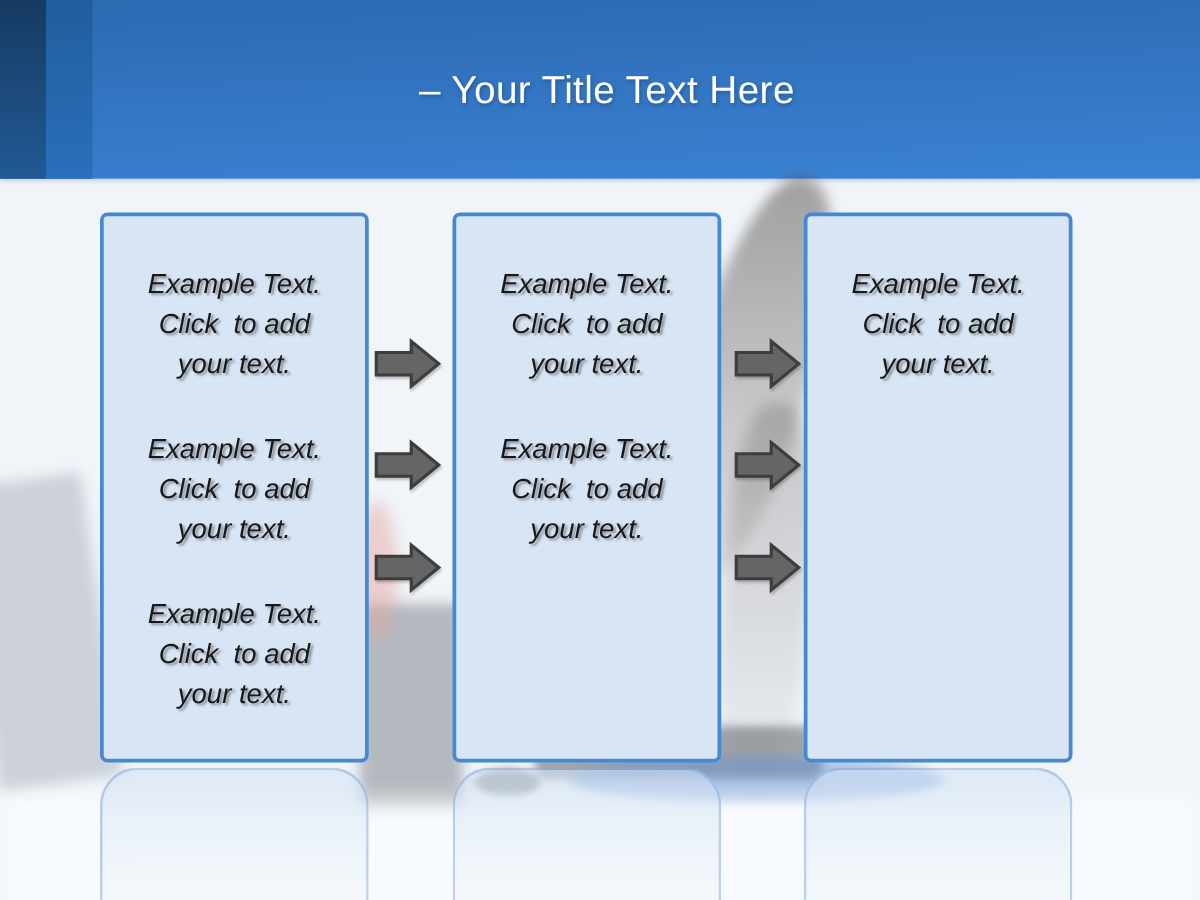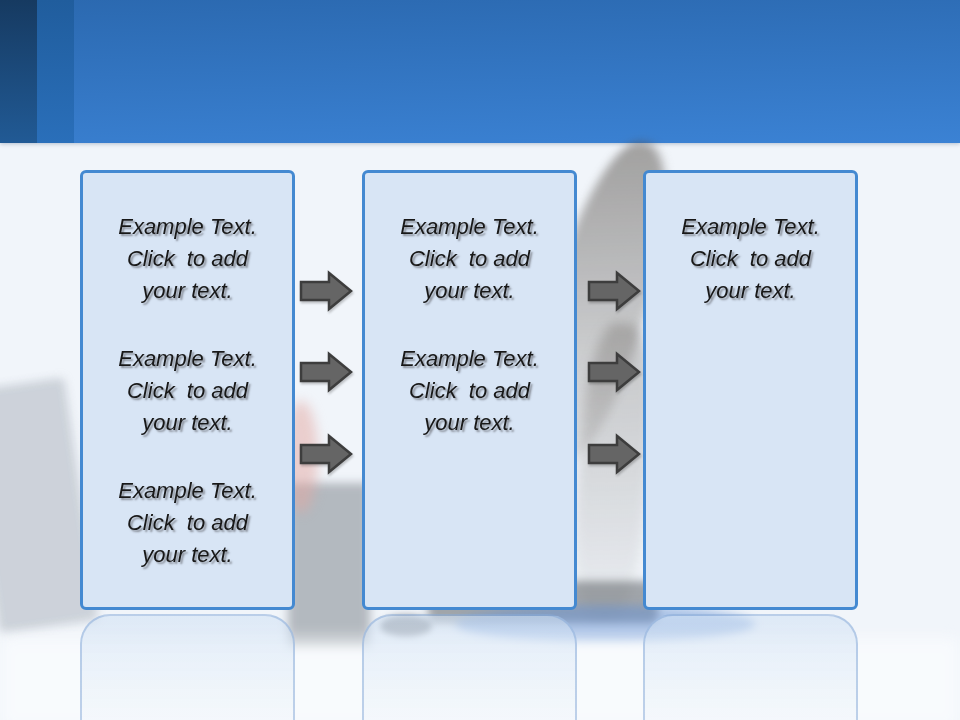--- a/index.html
+++ b/index.html
@@ -73,20 +73,21 @@
 </head>
 <body>
 
 <div class="slide">
 
   <div class="header-band">
     <div class="header-stripe-1"></div>
     <div class="header-stripe-2"></div>
   </div>
   <div class="slide-title">
+    <span class="t-rest">– Your Title Text Here</span>
   </div>
 
   <div class="bg-photo">
     <div class="g g-hair-a"></div>
     <div class="g g-hair-b"></div>
     <div class="g g-laptop-left"></div>
     <div class="g g-laptop-mid"></div>
     <div class="g g-hand-pink"></div>
     <div class="g g-keyboard"></div>
     <div class="g g-mouse"></div>

